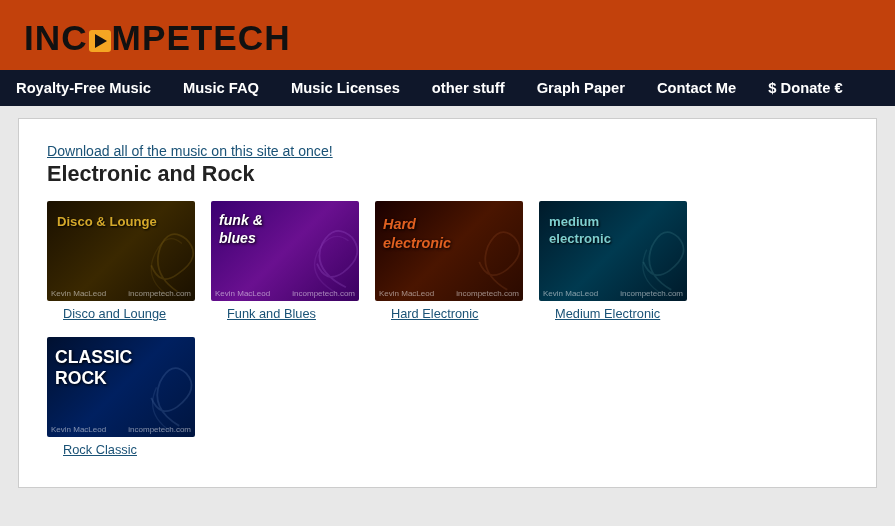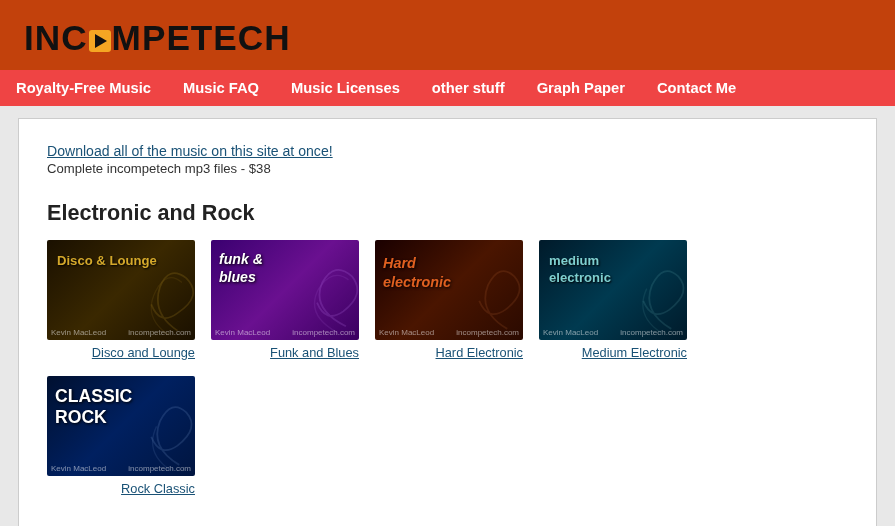--- a/index.html
+++ b/index.html
@@ -36,21 +36,21 @@
       border-bottom: 7px solid transparent;
       border-left: 12px solid #111;
       position: absolute;
       top: 50%;
       left: 55%;
       transform: translate(-50%, -50%);
     }
 
     
     #nav {
-      background: #ef4444;
+      background: #0f172a;
       display: flex;
       align-items: stretch;
     }
     .nav-item {
       color: #fff;
       padding: 10px 16px;
       font-size: 0.92rem;
       font-weight: bold;
       cursor: pointer;
       white-space: nowrap;
@@ -97,21 +97,21 @@
 
     .collection-grid {
       display: flex;
       gap: 16px;
       flex-wrap: wrap;
     }
 
     .collection-item {
       display: flex;
       flex-direction: column;
-      align-items: flex-end;
+      align-items: flex-start;
       width: 148px;
     }
 
     .collection-thumb {
       width: 148px;
       height: 100px;
       border-radius: 2px;
       overflow: hidden;
       position: relative;
       cursor: pointer;
@@ -241,25 +241,25 @@
   </div>
 </div>
 
 <nav id="nav">
   <a class="nav-item">Royalty-Free Music</a>
   <a class="nav-item">Music FAQ</a>
   <a class="nav-item">Music Licenses</a>
   <a class="nav-item">other stuff</a>
   <a class="nav-item">Graph Paper</a>
   <a class="nav-item">Contact Me</a>
+  <a class="nav-item">$ Donate €</a>
 </nav>
 
 <div id="main">
   <a class="download-link">Download all of the music on this site at once!</a>
-  <p class="download-sub">Complete incompetech mp3 files - $38</p>
 
   <h2 class="section-title">Electronic and Rock</h2>
 
   <div class="collection-grid">
 
     <div class="collection-item">
       <div class="collection-thumb thumb-disco">
         <span class="thumb-label">Disco &amp; Lounge</span>
         <svg class="swirl" viewBox="0 0 80 90">
           <path d="M60,80 Q30,60 40,30 Q50,5 70,20 Q90,40 60,60 Q40,75 30,50" stroke="#d4a82a" stroke-width="2" fill="none" opacity="0.5"></path>

